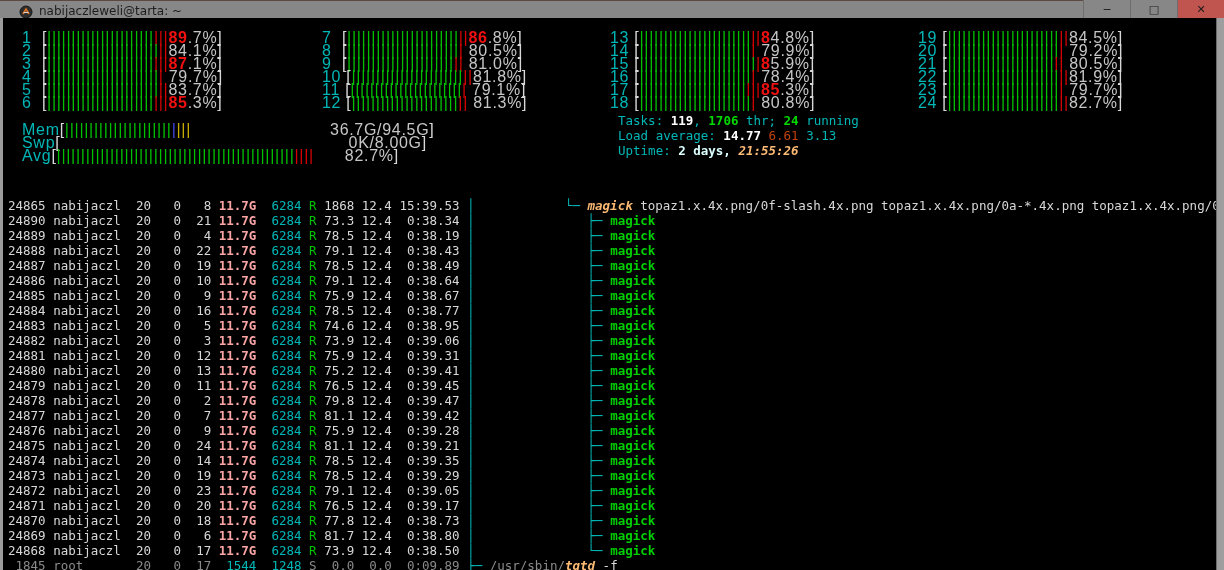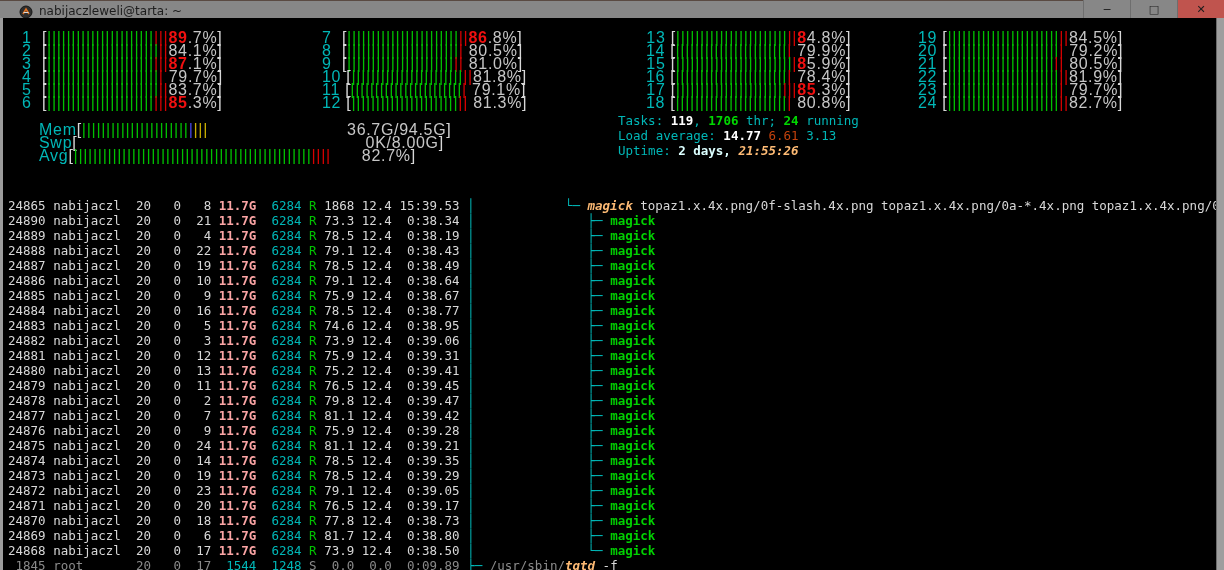--- a/index.html
+++ b/index.html
@@ -18,22 +18,22 @@
         background:#878787;cursor:default;}
   .tbtn.close{background:#c0544e;}
   
   .term{position:absolute;left:0;top:18px;width:1224px;height:552px;background:#000;overflow:hidden;}
   .ledge{position:absolute;left:0;top:0;width:3px;height:552px;background:#9c9c9c;}
   .scrollbar{position:absolute;right:0;top:0;width:8px;height:552px;background:#9e9e9e;
              border-left:1px solid #6b6b6b;box-sizing:border-box;}
   pre{margin:0;font-family:Liberation Sans, sans-serif;font-size:16px;line-height:13px;}
   .meter-col{position:absolute;letter-spacing:0.7px;}
   #cpu-col-0{left:22px;top:13px;} #cpu-col-1{left:322px;top:13px;}
-  #cpu-col-2{left:646px;top:13px;text-align:right;} #cpu-col-3{left:918px;top:13px;}
-  #mem-block{left:22px;top:105px;margin-left:17px;}
+  #cpu-col-2{left:610px;top:13px;} #cpu-col-3{left:918px;top:13px;}
+  #mem-block{left:22px;top:105px;}
   #summary{position:absolute;left:618px;top:95px;font-size:12.5px;line-height:15px;}
   .sline{white-space:pre;}
   
   .thead{position:absolute;left:3px;top:165px;width:1213px;height:15px;background:#0db70d;
          color:#000;overflow:hidden;}
   .thead pre{padding-left:5px;}
   #rows{position:absolute;left:0;top:180px;width:1216px;height:372px;overflow:hidden;}
   .prow{white-space:pre;height:15px;font-size:12.5px;line-height:15px;padding-left:8px;overflow:hidden;}
   
   .cy{color:#00b7b7;}           

